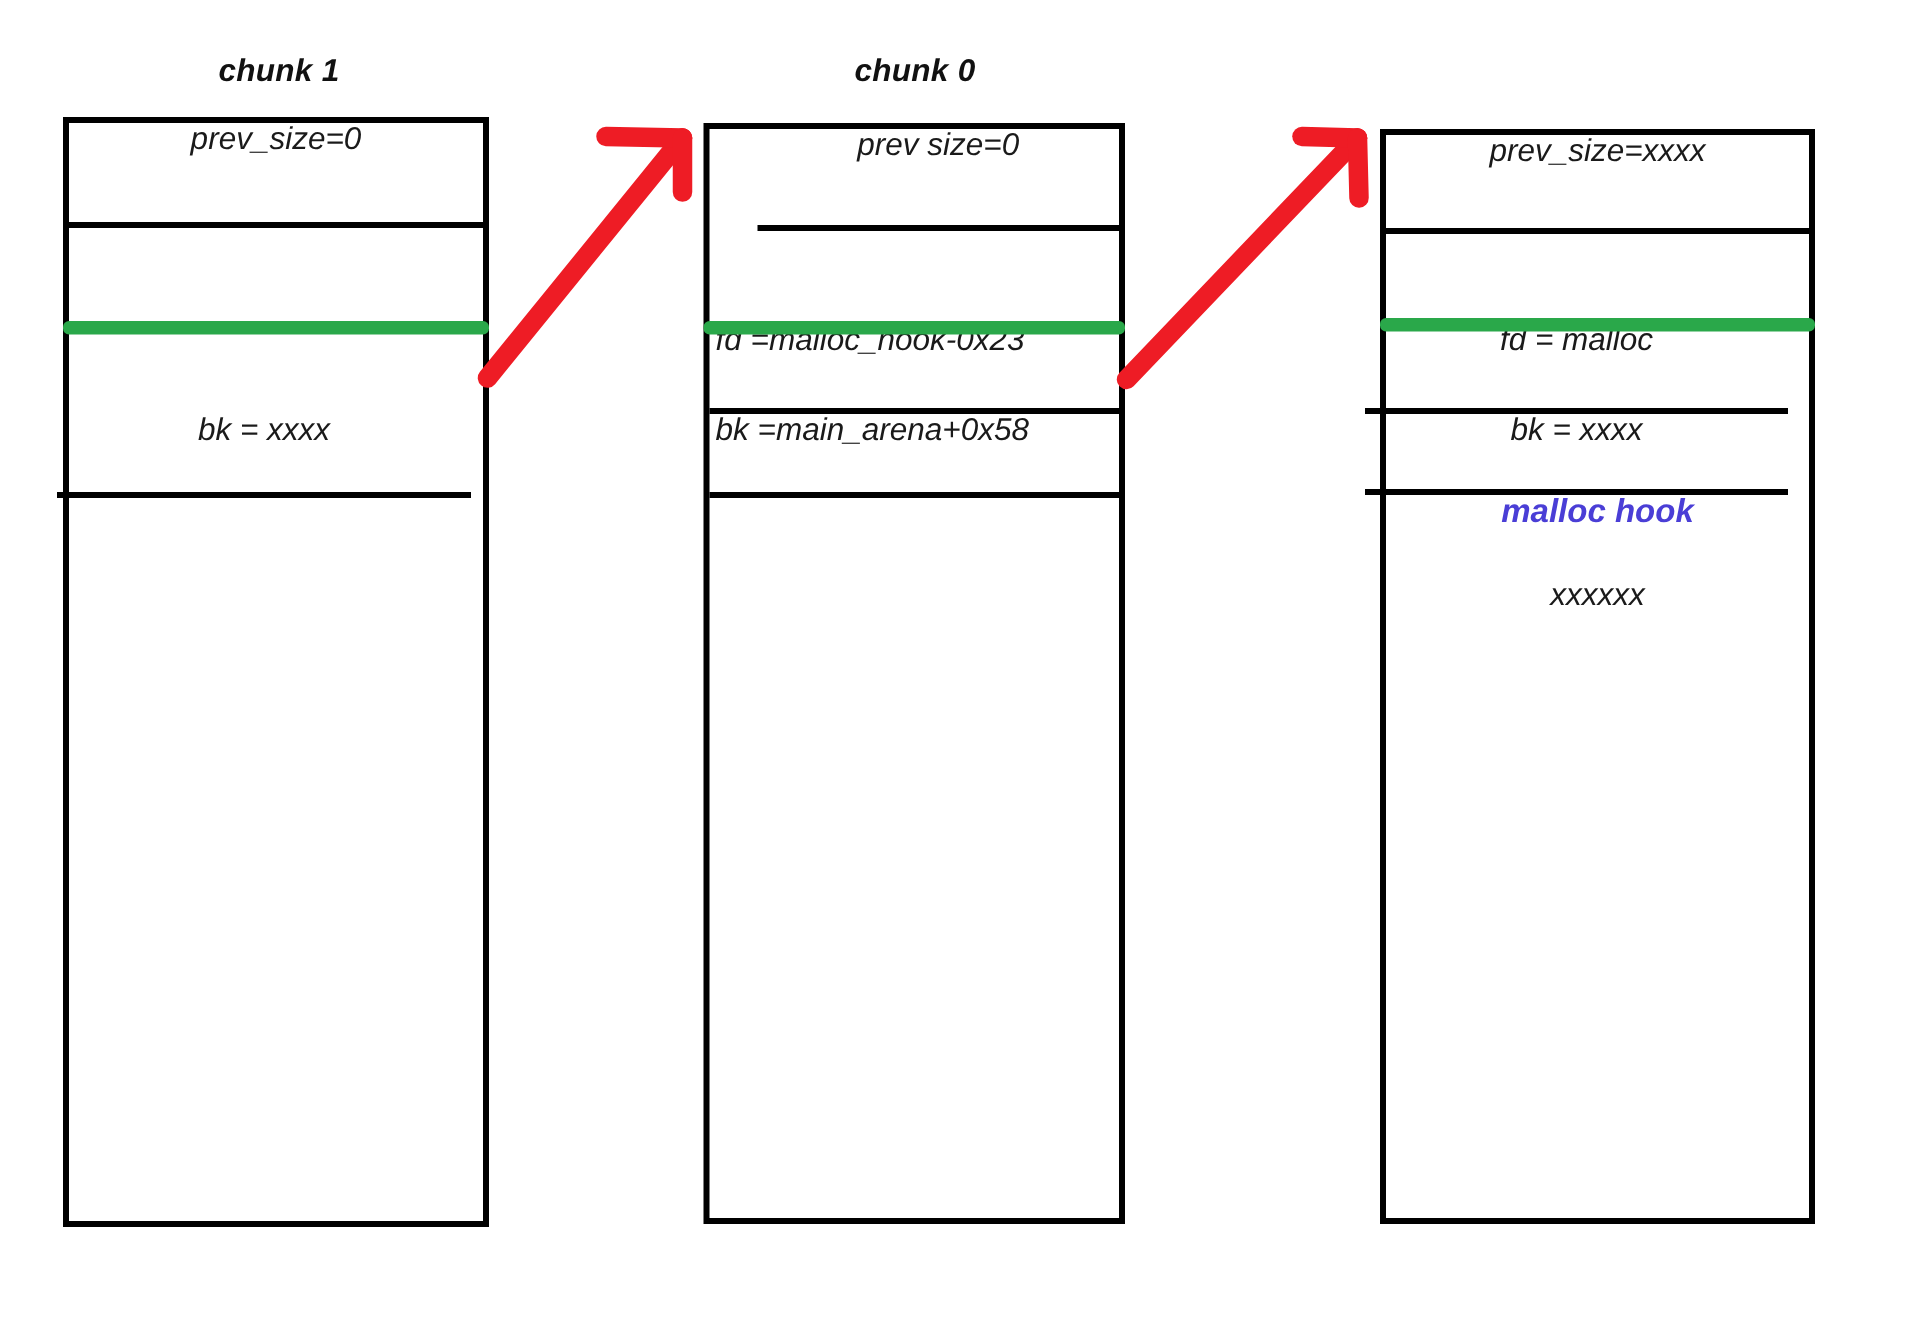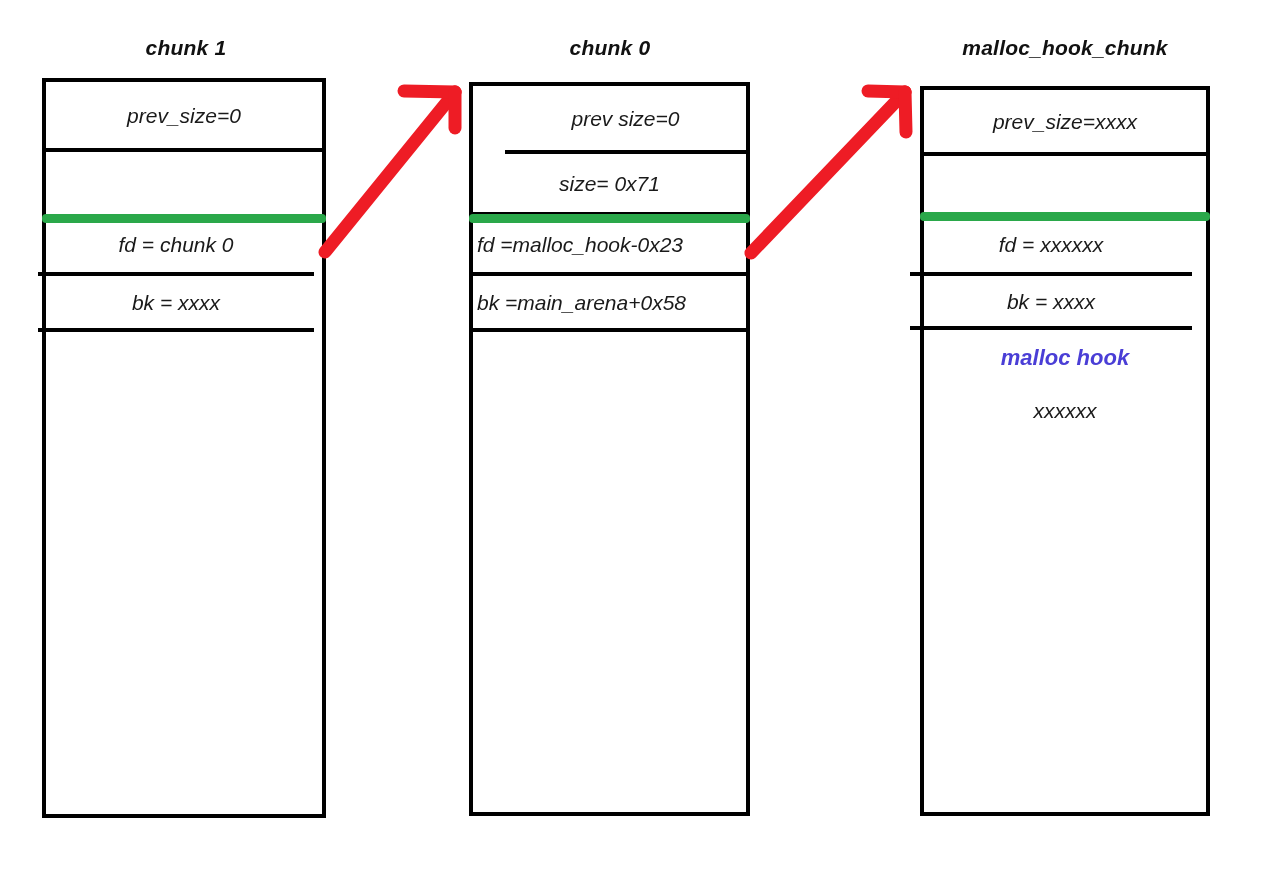--- a/index.html
+++ b/index.html
@@ -40,21 +40,21 @@
   }
 
   
   .field-row {
     position: absolute;
     box-sizing: border-box;
     left: 0;
     right: 0;
     border-bottom: 4px solid #000000;
     display: flex;
-    align-items: center;
+    align-items: flex-start;
     justify-content: center;
     background: transparent;
   }
   .field-row.no-rule {
     border-bottom: none;
   }
   .field-text {
     font-size: 21px;
     color: #1a1a1a;
     white-space: nowrap;
@@ -99,59 +99,52 @@
 <body>
 
 <div id="canvas">
 
   <div class="chunk-title" style="left:86px; top:36px; width:200px;">chunk 1</div>
 
   <div class="chunk-box" style="left:42px; top:78px; width:284px; height:740px;">
     <div class="field-row align-center" style="top:0px; height:70px;">
       <span class="field-text">prev_size=0</span>
     </div>
-    <div class="field-row align-nudge-s" style="top:134px; height:60px;">
-      <span class="field-text">fd = chunk 0</span>
-    </div>
     <div class="field-row align-nudge-s" style="top:194px; height:56px;">
       <span class="field-text">bk = xxxx</span>
     </div>
     <div class="field-row no-rule" style="top:250px; height:482px;"></div>
   </div>
 
   <div class="green-line" style="left:42px; top:214px; width:284px;"></div>
 
   <div class="chunk-title" style="left:510px; top:36px; width:200px;">chunk 0</div>
 
   <div class="chunk-box" style="left:469px; top:82px; width:281px; height:734px;">
     <div class="field-row align-center" style="top:0px; height:68px;margin-left:32px;">
       <span class="field-text">prev size=0</span>
     </div>
-    <div class="field-row align-center" style="top:68px; height:62px;">
-      <span class="field-text">size=  0x71</span>
-    </div>
     <div class="field-row align-left" style="top:130px; height:60px;">
       <span class="field-text">fd =malloc_hook-0x23</span>
     </div>
     <div class="field-row align-left" style="top:190px; height:56px;">
       <span class="field-text">bk =main_arena+0x58</span>
     </div>
     <div class="field-row no-rule" style="top:246px; height:480px;"></div>
   </div>
 
   <div class="green-line" style="left:469px; top:214px; width:281px;"></div>
 
-  <div class="chunk-title" style="left:915px; top:36px; width:300px;">malloc_hook_chunk</div>
 
   <div class="chunk-box" style="left:920px; top:86px; width:290px; height:730px;">
     <div class="field-row align-center" style="top:0px; height:66px;">
       <span class="field-text">prev_size=xxxx</span>
     </div>
     <div class="field-row align-nudge" style="top:126px; height:60px;">
-      <span class="field-text">fd = xxxxxx</span>
+      <span class="field-text">fd = malloc</span>
     </div>
     <div class="field-row align-nudge" style="top:186px; height:54px;">
       <span class="field-text">bk = xxxx</span>
     </div>
     <div class="field-row no-rule" style="top:296px; height:48px;">
       <span class="field-text">xxxxxx</span>
     </div>
     <div class="field-row no-rule" style="top:240px; height:56px;">
       <span class="field-text accent-bold">malloc hook</span>
     </div>

